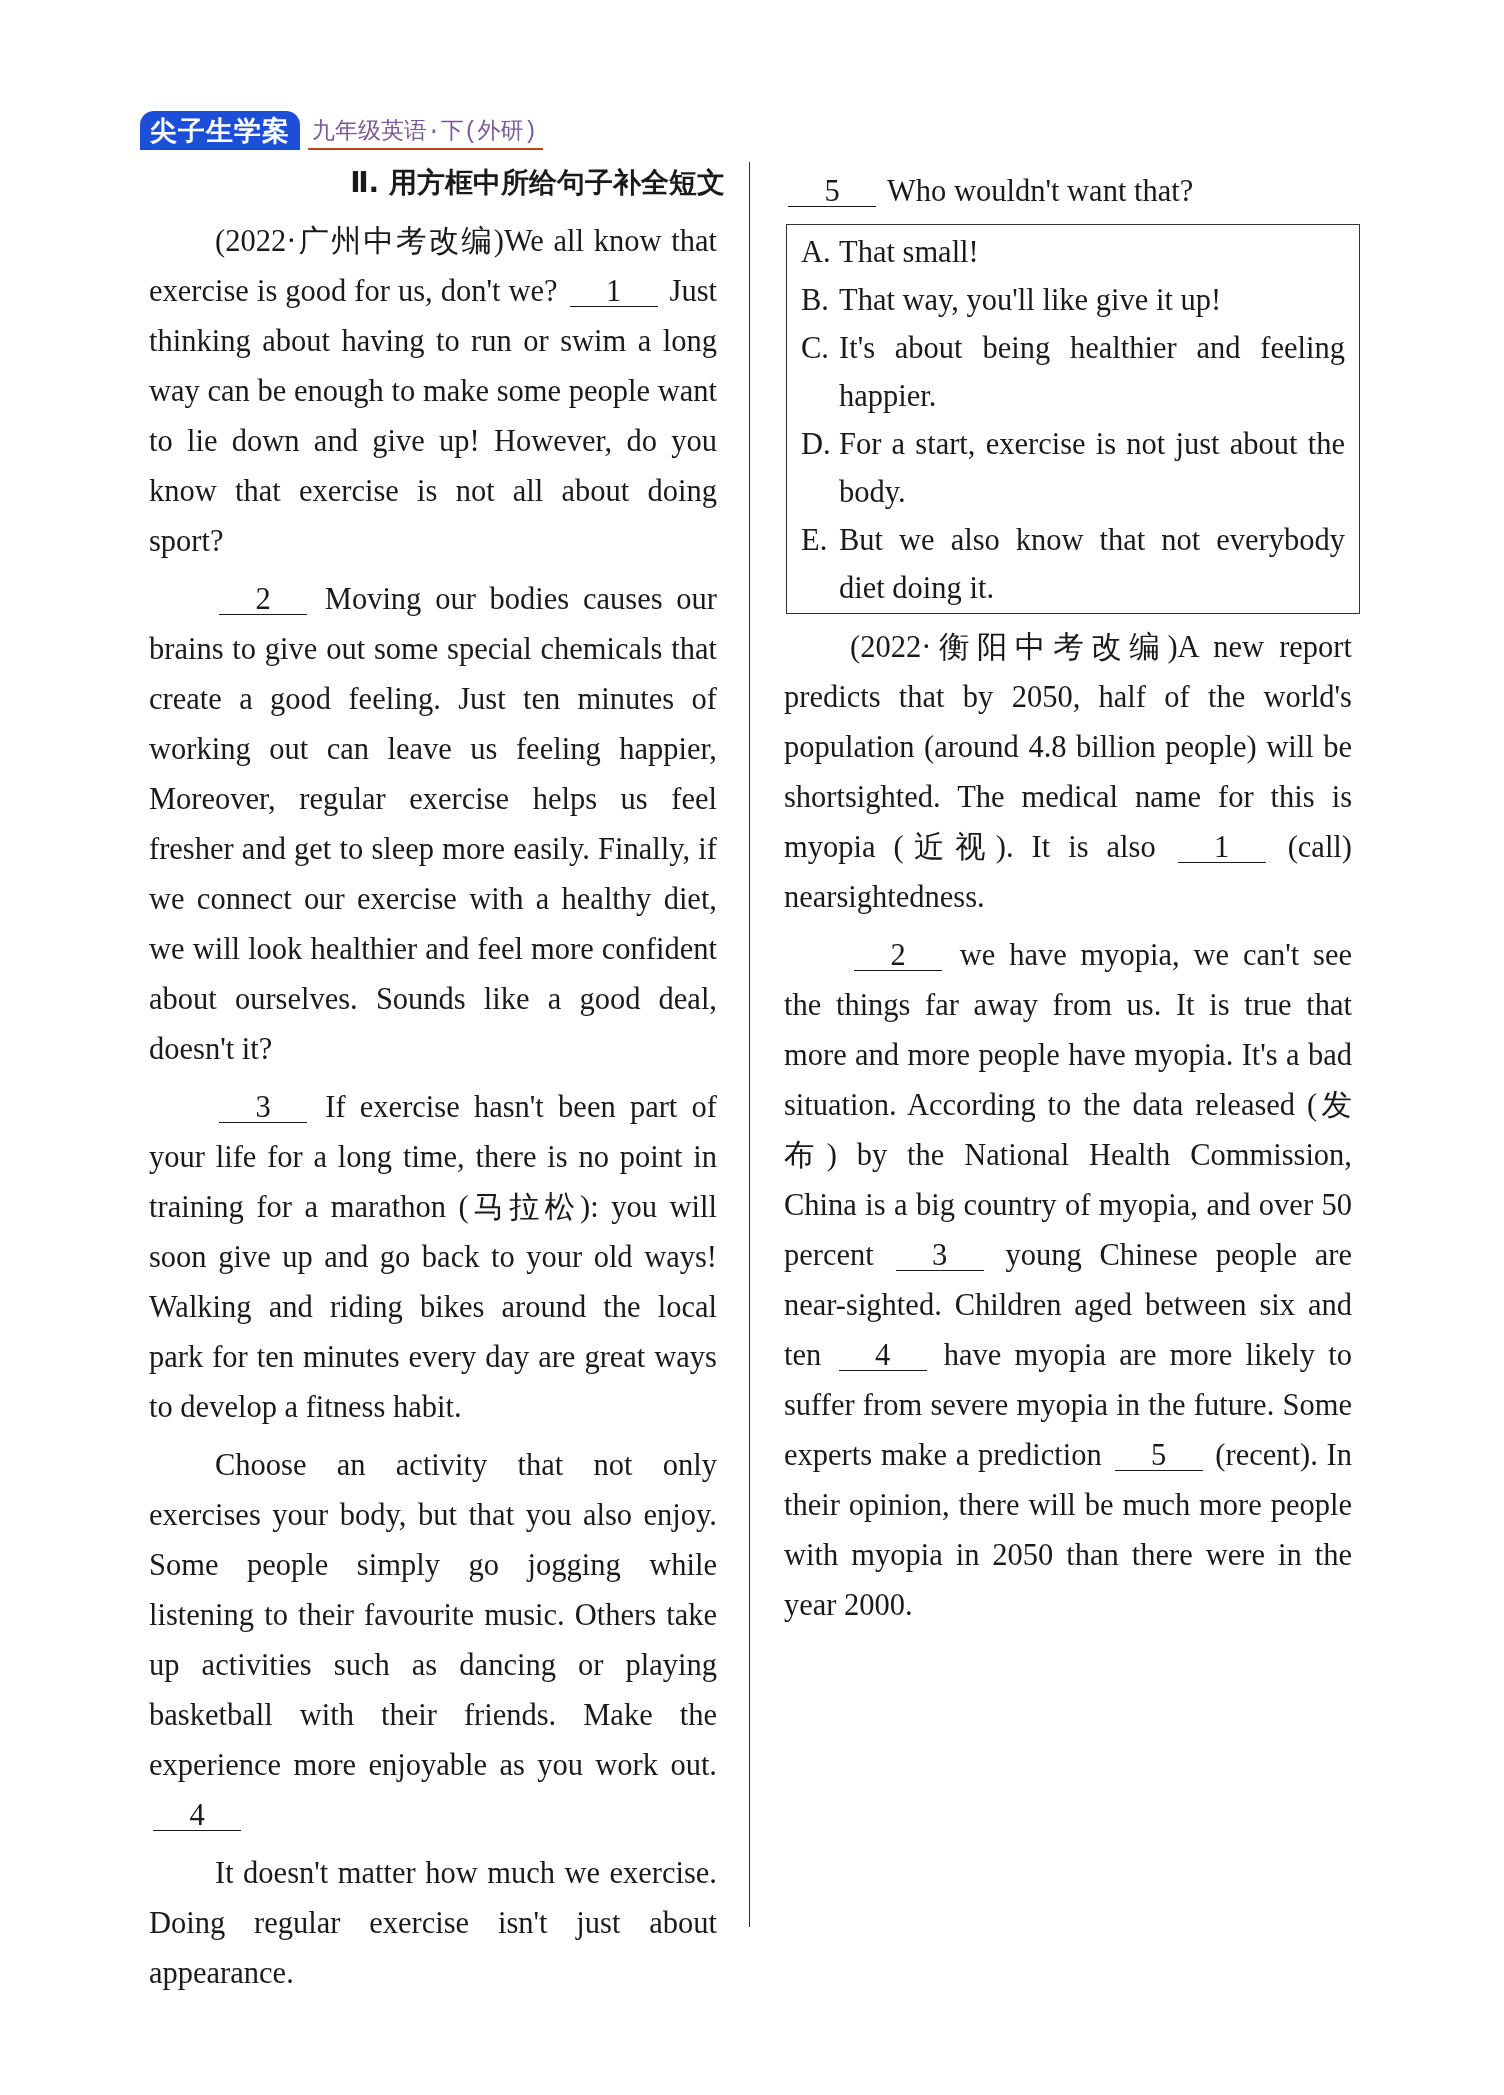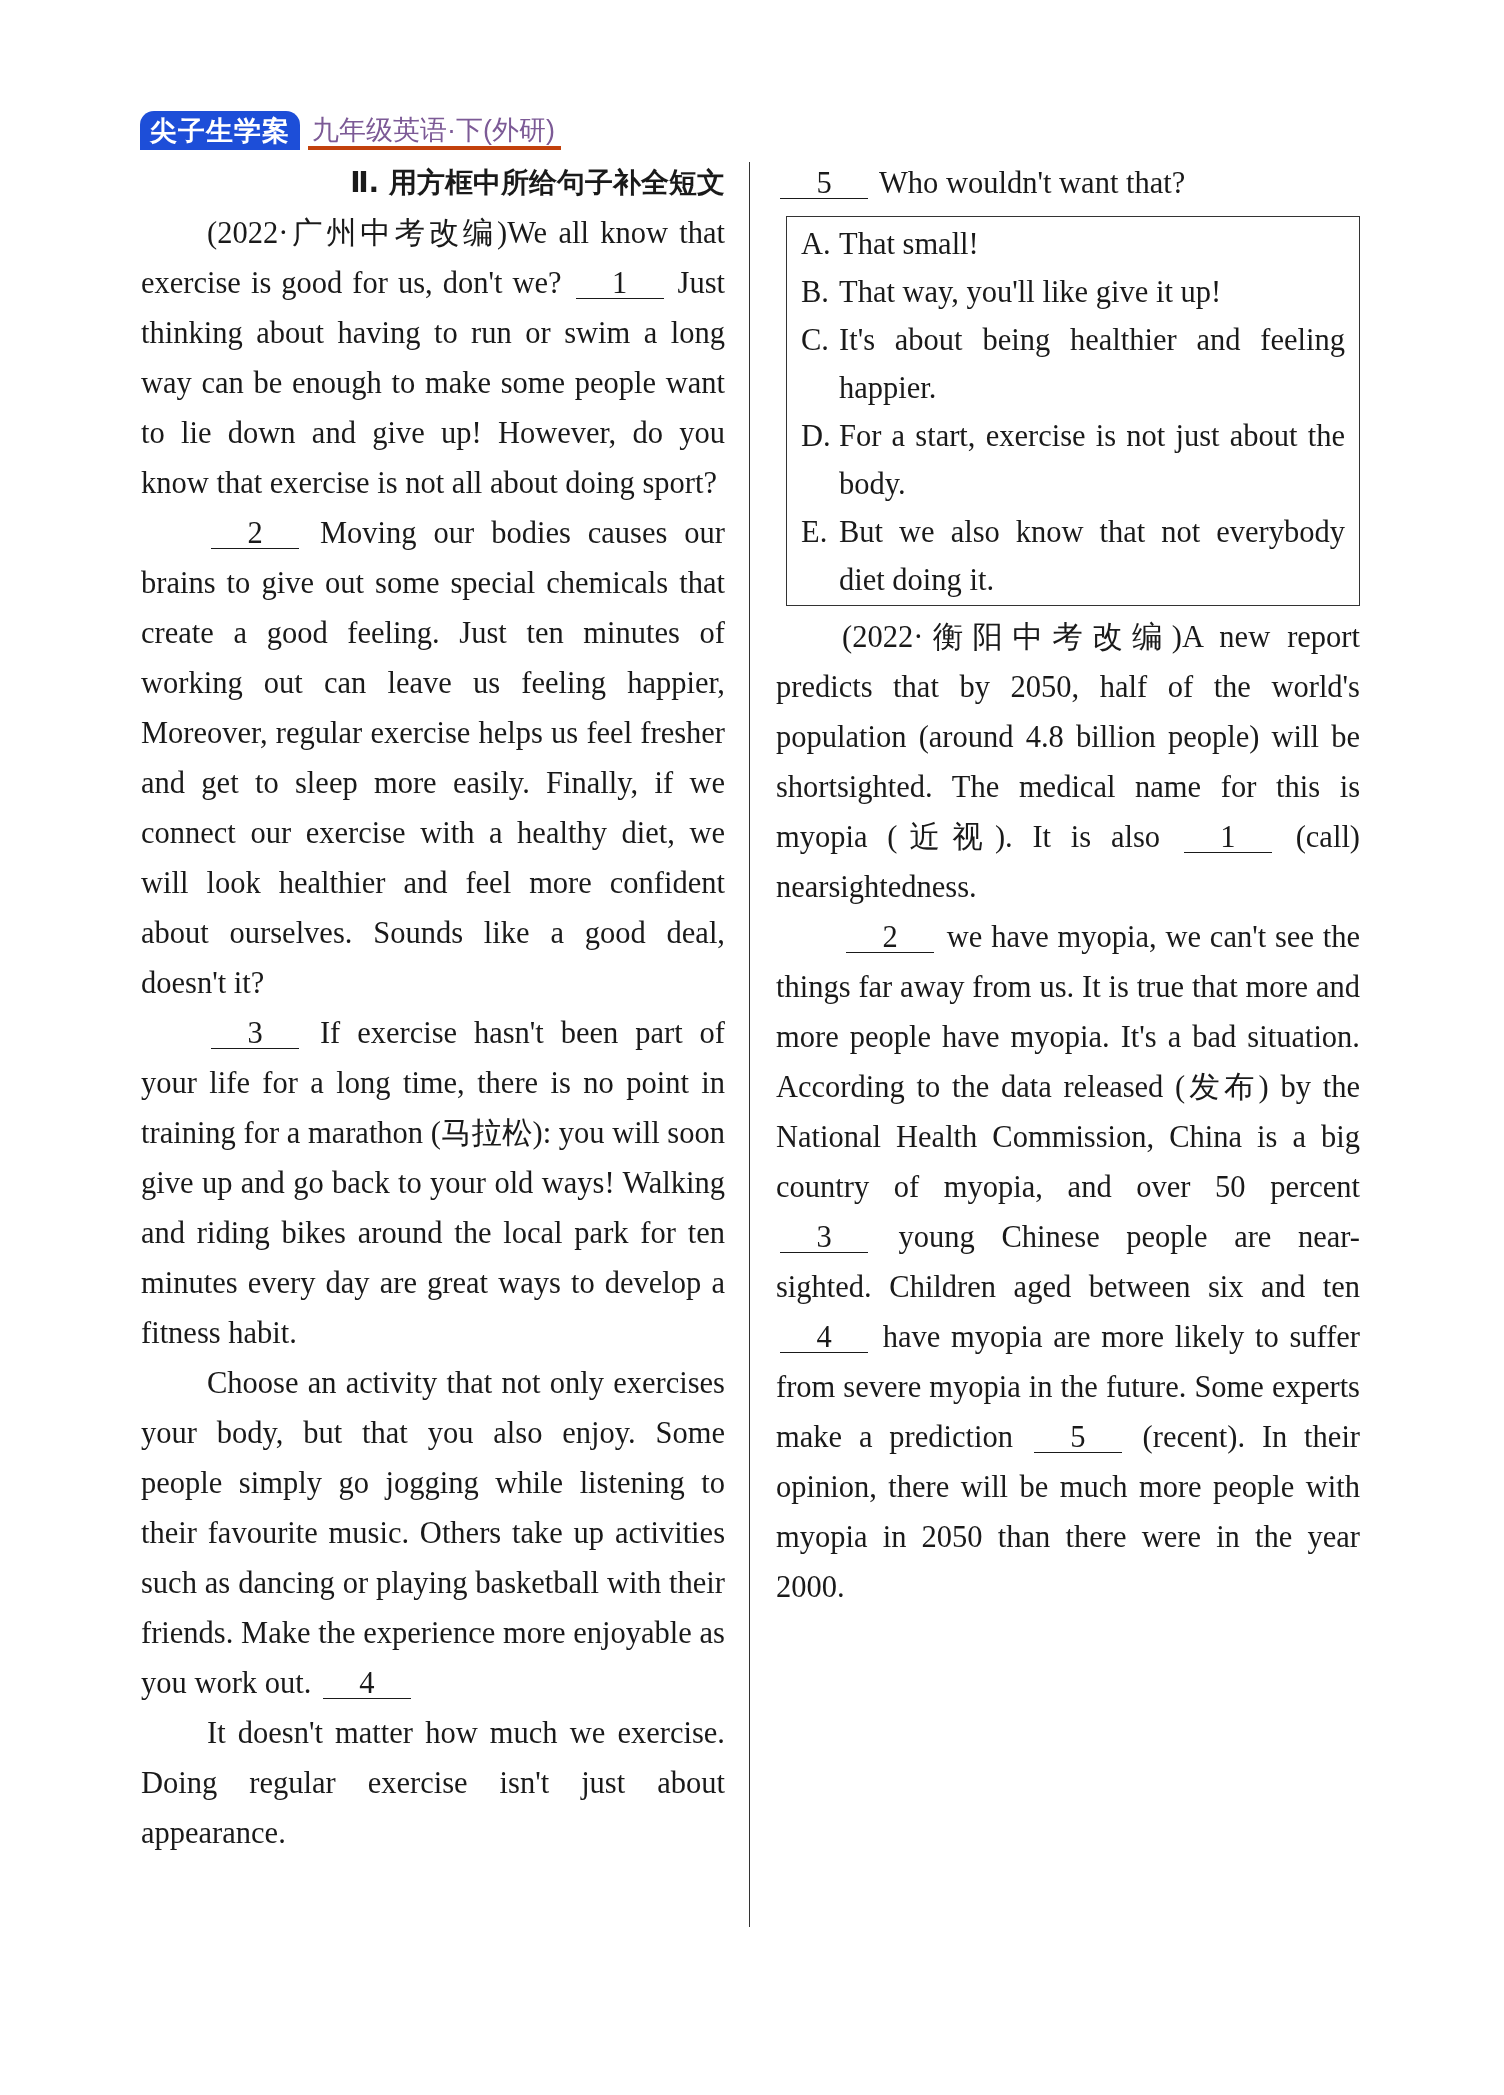--- a/index.html
+++ b/index.html
@@ -1,28 +1,28 @@
 <!DOCTYPE html>
 <html><head>
 <meta charset="utf-8">
 <style>
   html, body { margin: 0; padding: 0; background: #ffffff; }
   body { width: 1504px; height: 2095px; position: relative; overflow: hidden;
          font-family: "Liberation Serif", "DejaVu Serif", serif; color: #1a1a1a; }
   .header { position: absolute; left: 140px; top: 110px; height: 40px; display: flex; align-items: flex-end; }
   .badge { background: #1d4ed8; color: #fff; font-family: "DejaVu Sans", sans-serif; font-weight: bold;
            font-size: 27px; padding: 3px 10px 2px 10px; border-radius: 14px 14px 0 0; letter-spacing: 1px; line-height: 34px; }
-  .subtitle { color: #7c5a96; font-size: 27px; margin-left: 8px; border-bottom: 4px solid #c2410c;
-              padding: 0 6px 0 4px; line-height: 32px; font-family: Liberation Sans, sans-serif; }
+  .subtitle { color: #7c5a96; font-size: 23px; margin-left: 8px; border-bottom: 2px solid #c2410c;
+              padding: 0 6px 0 4px; line-height: 32px; font-family: Liberation Mono, monospace; }
   .col { position: absolute; top: 158px; font-size: 30.5px; line-height: 50px; text-align: justify; }
   .col.left { left: 141px; width: 584px; }
   .col.right { left: 776px; width: 584px; top: 158px; }
   .divider { position: absolute; left: 749px; top: 162px; width: 1px; height: 1765px; background: #333; }
   .sec-title { font-family: "DejaVu Sans", sans-serif; font-weight: bold; font-size: 28px; line-height: 50px; text-align: right; }
-  p { margin: 0; }
+  p { margin: 8px; }
   .indent { text-indent: 66px; }
   .blank { display: inline-block; min-width: 88px; border-bottom: 1.5px solid #1a1a1a; text-align: center;
            line-height: 30px; text-indent: 0; margin: 0 4px; }
   .optbox { border: 1.5px solid #333; margin: 8px 0 6px 10px; padding: 3px 14px 1px 14px; }
   .opt { display: flex; line-height: 48px; text-align: justify; }
   .opt .key { flex: 0 0 38px; }
   .opt .txt { flex: 1; text-align-last: left; }
 </style>
 </head>
 <body>

